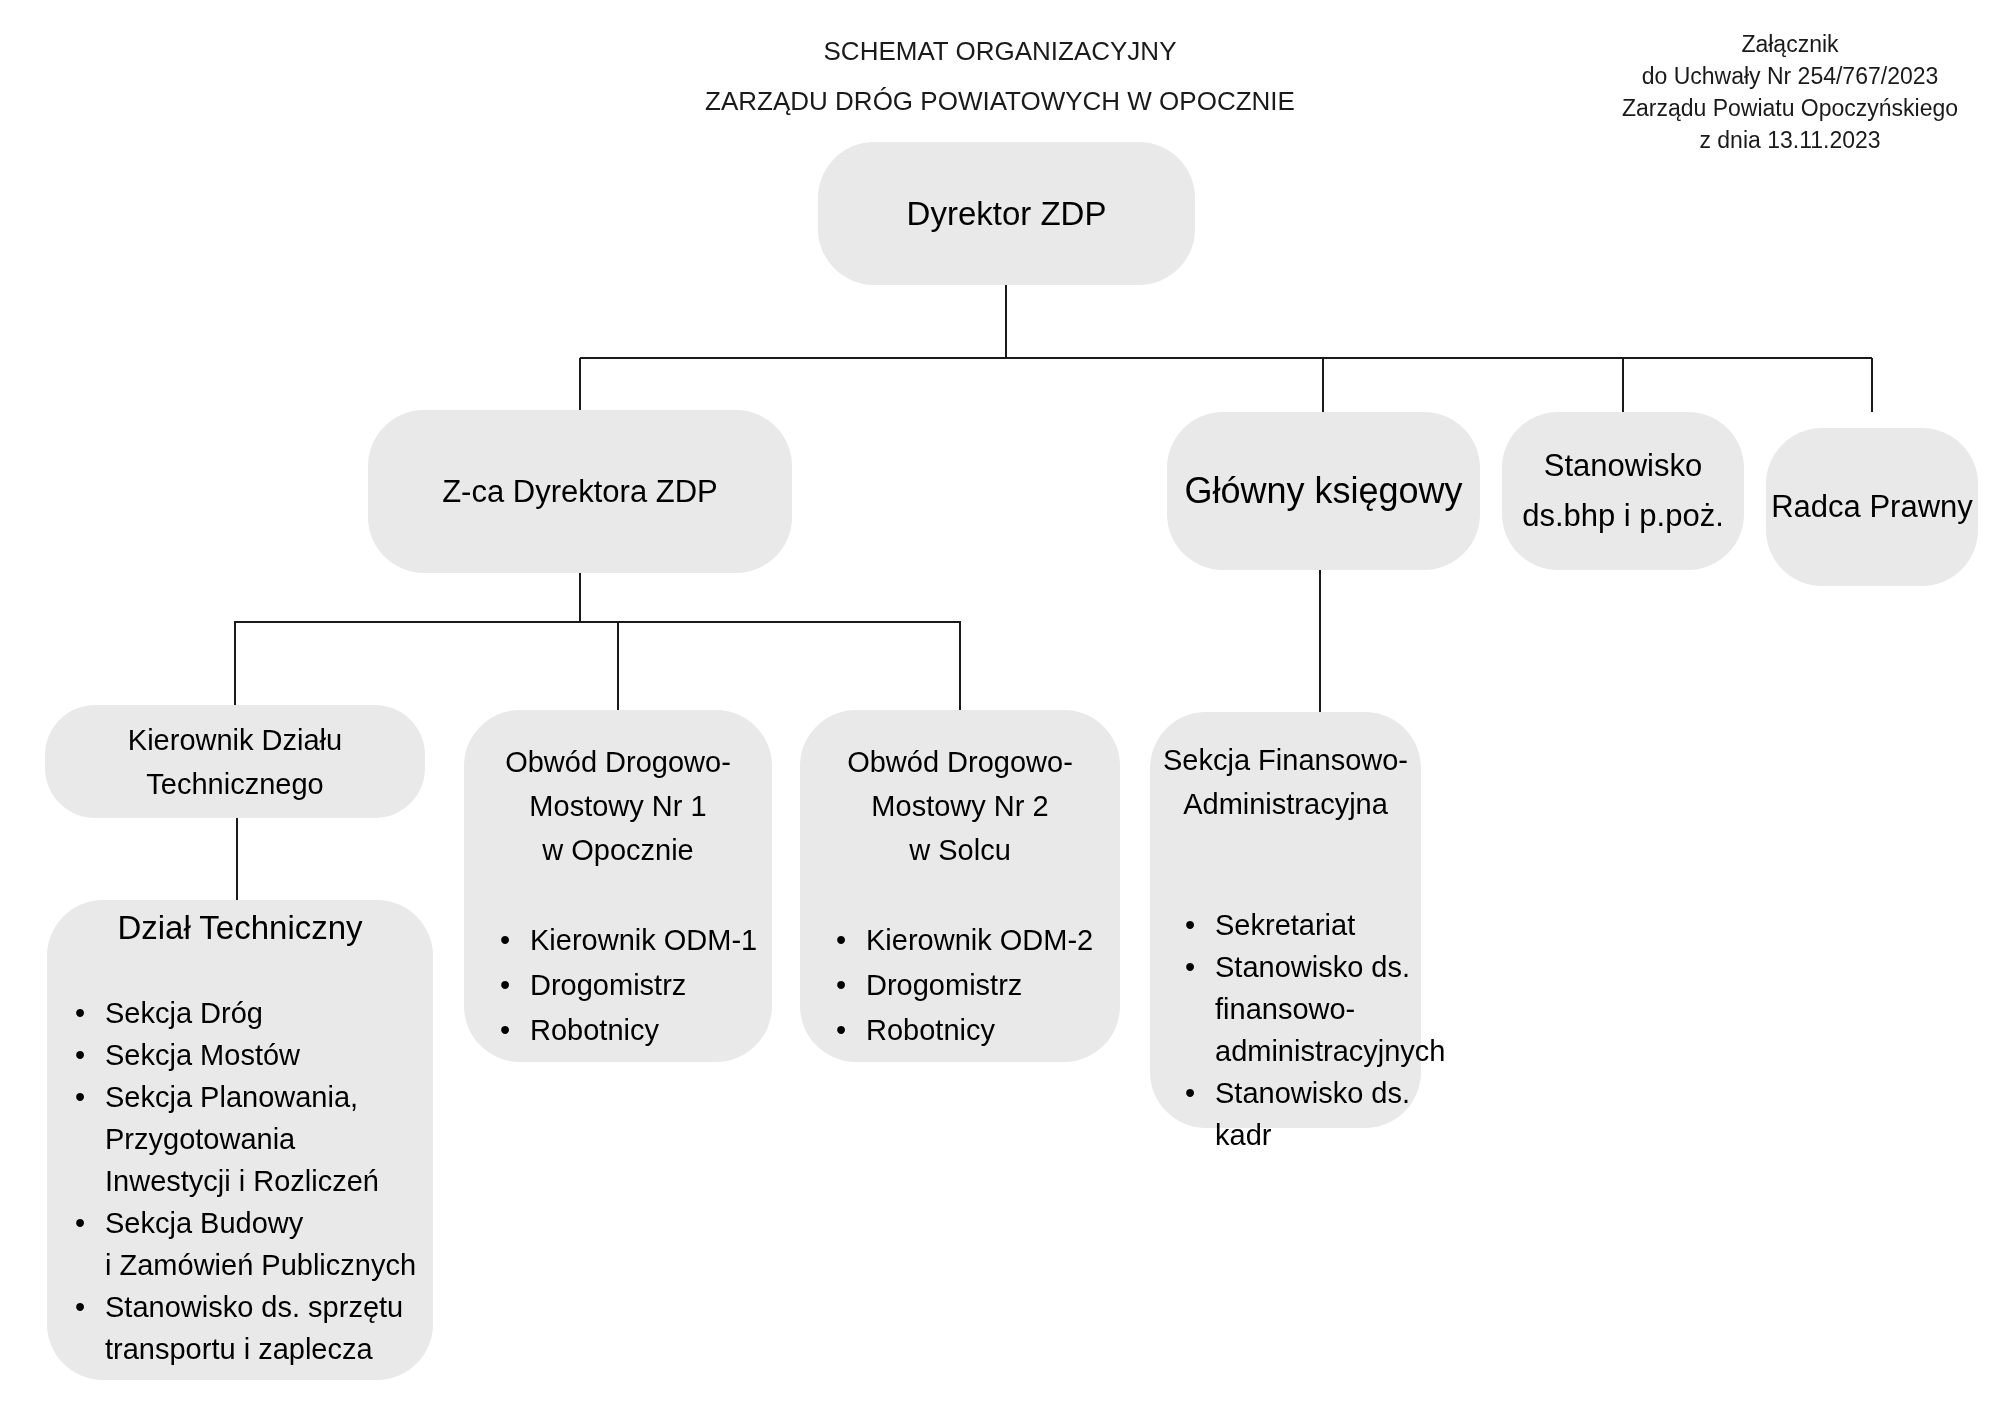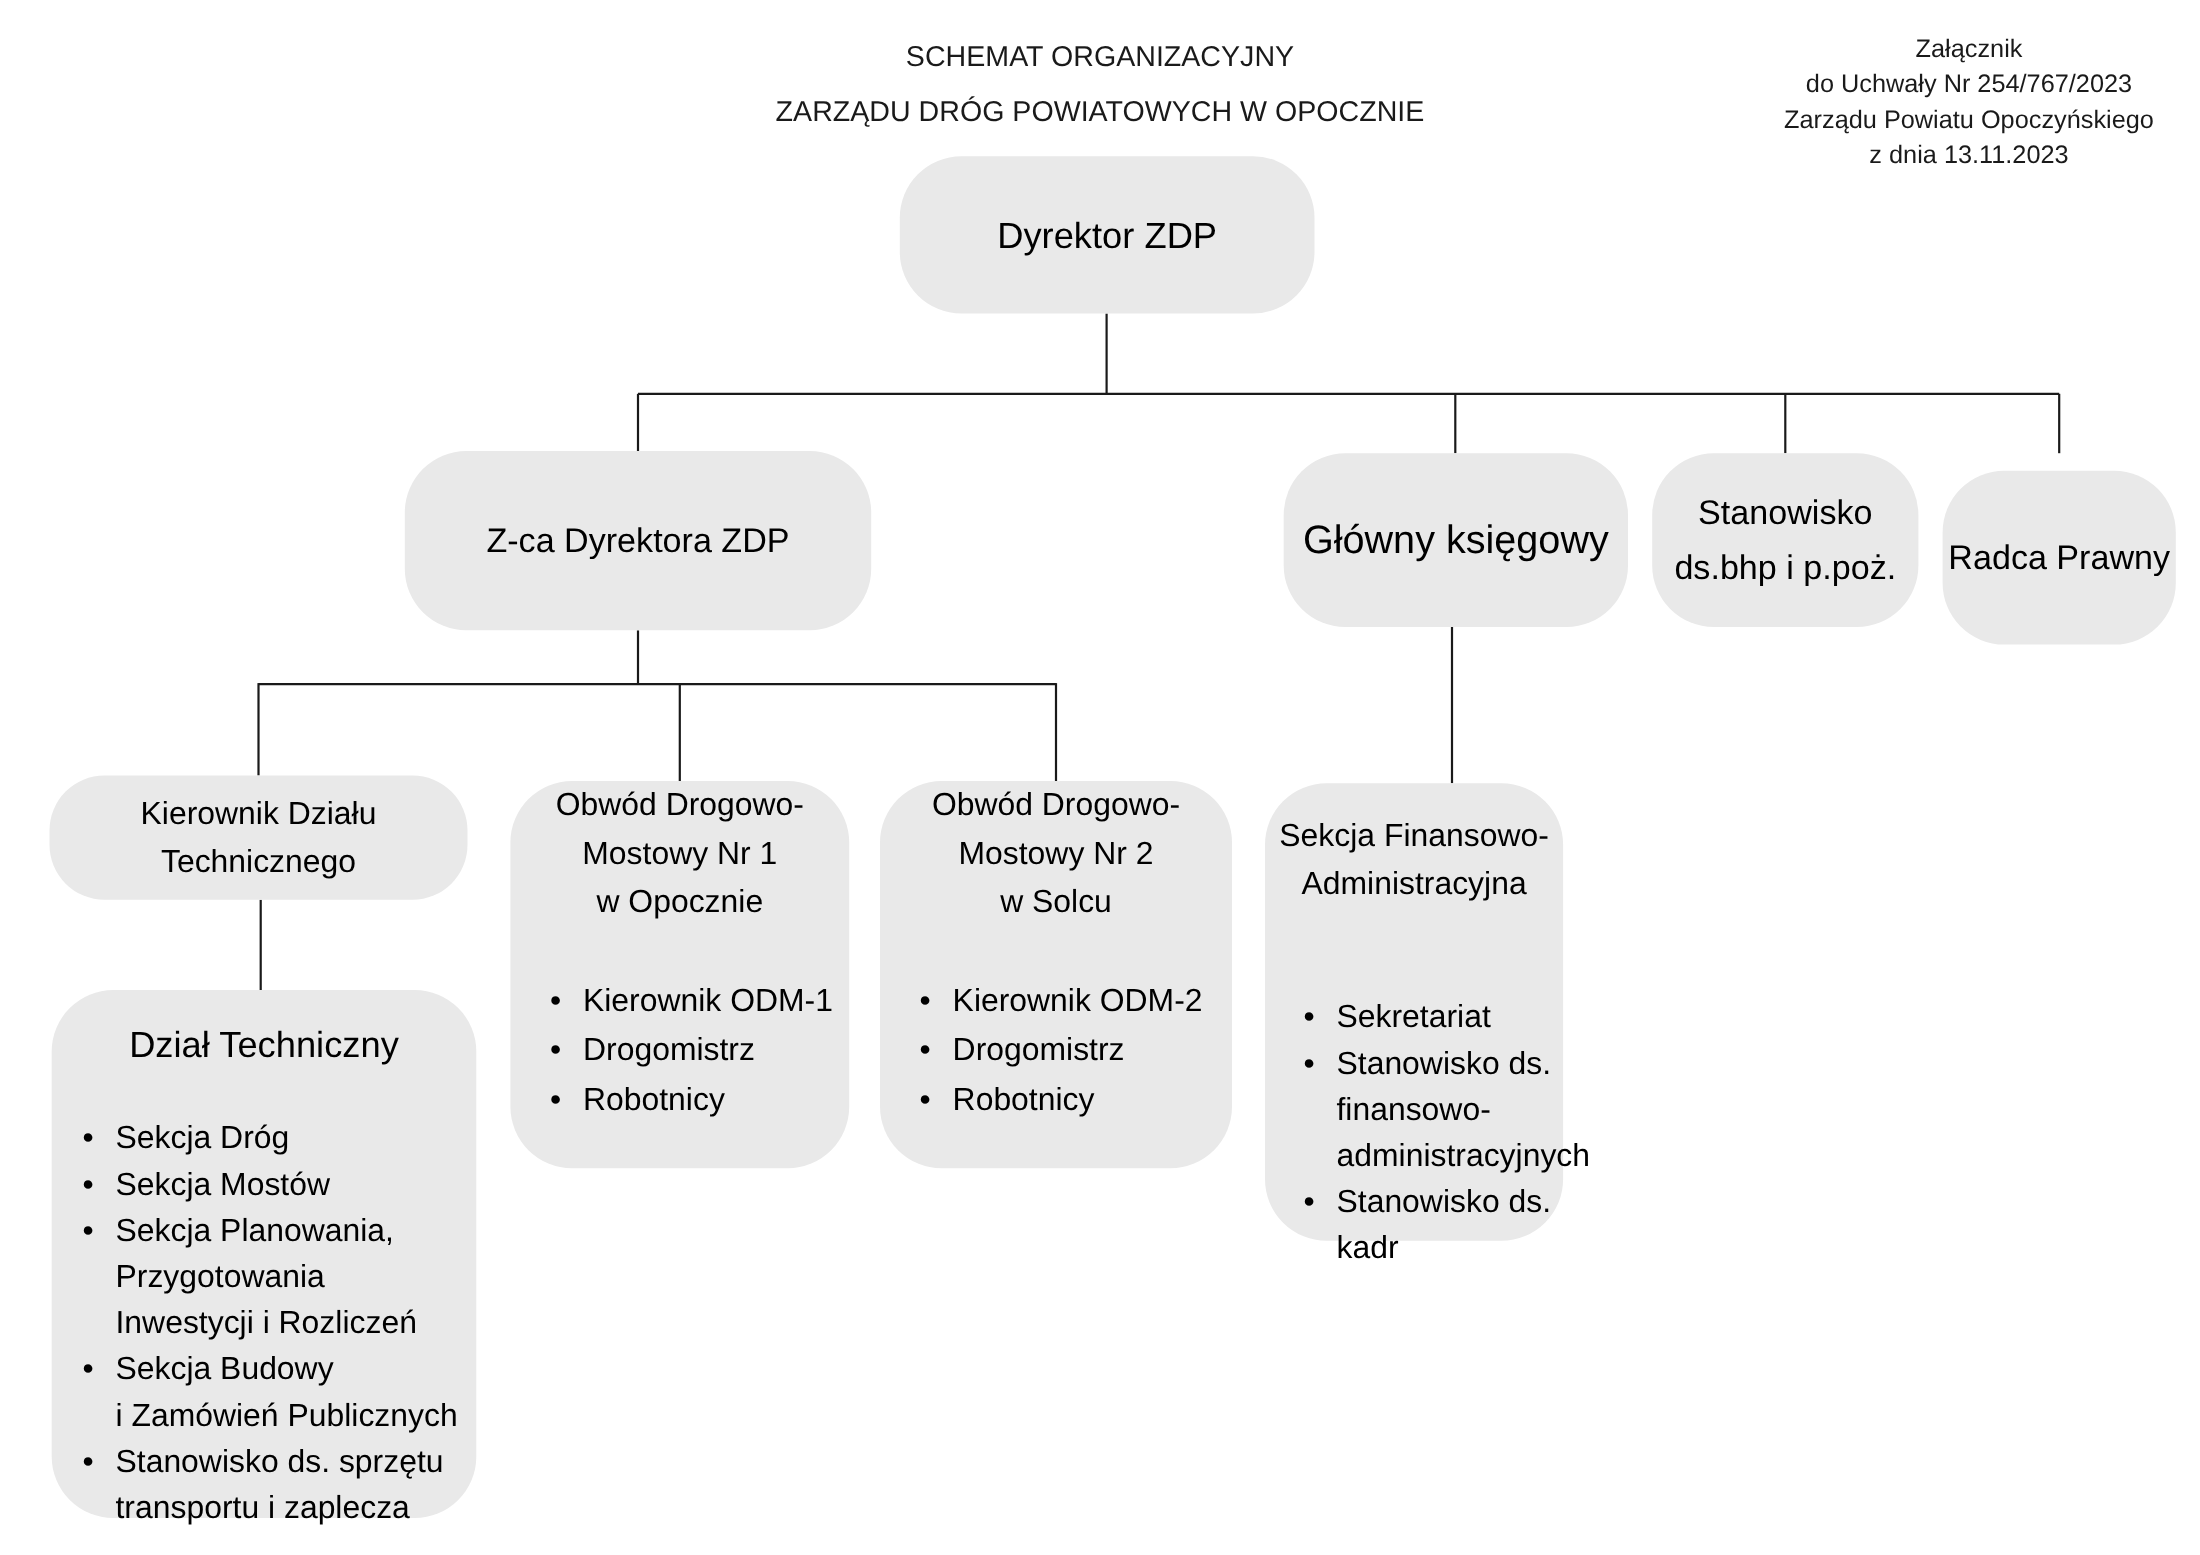--- a/index.html
+++ b/index.html
@@ -36,23 +36,23 @@
   #n-zca       { left:368px;  top:410px; width:424px; height:163px; font-size:31px; }
   #n-glowny    { left:1167px; top:412px; width:313px; height:158px; font-size:36px; }
   #n-bhp       { left:1502px; top:412px; width:242px; height:158px; font-size:31px; line-height:50px;align-items:center; }
   #n-radca     { left:1766px; top:428px; width:212px; height:158px; font-size:31px; }
   #n-kierownik { left:45px;   top:705px; width:380px; height:113px; font-size:29px; line-height:44px; border-radius:50px; }
   #n-obwod1    { left:464px;  top:710px; width:308px; height:352px; }
   #n-obwod2    { left:800px;  top:710px; width:320px; height:352px; }
   #n-sekcja    { left:1150px; top:712px; width:271px; height:416px; }
   #n-dzial     { left:47px;   top:900px; width:386px; height:480px; }
   
-  .box-title { font-size:29px; line-height:44px; text-align:center; }
+  .box-title { font-size:29px; line-height:44px; text-align:center; padding-top:30px; }
   #n-sekcja .box-title { padding-top:26px; }
-  #n-dzial  .box-title { font-size:33px; padding-top:28px; }
+  #n-dzial  .box-title { font-size:33px; padding-top:6px; }
   
   ul.bullets { list-style:none; margin:0; font-size:29px; line-height:42px; }
   ul.bullets li { position:relative; padding-left:40px; }
   ul.bullets li::before { content:"\2022"; position:absolute; left:10px; }
   #n-obwod1 ul.bullets, #n-obwod2 ul.bullets { margin-top:46px; padding:0 10px 0 26px; line-height:45px; }
   #n-sekcja ul.bullets { margin-top:78px; padding:0 6px 0 25px; }
   #n-dzial  ul.bullets { margin-top:42px;  padding:0 6px 0 18px; }
 </style>
 </head>
 <body>

